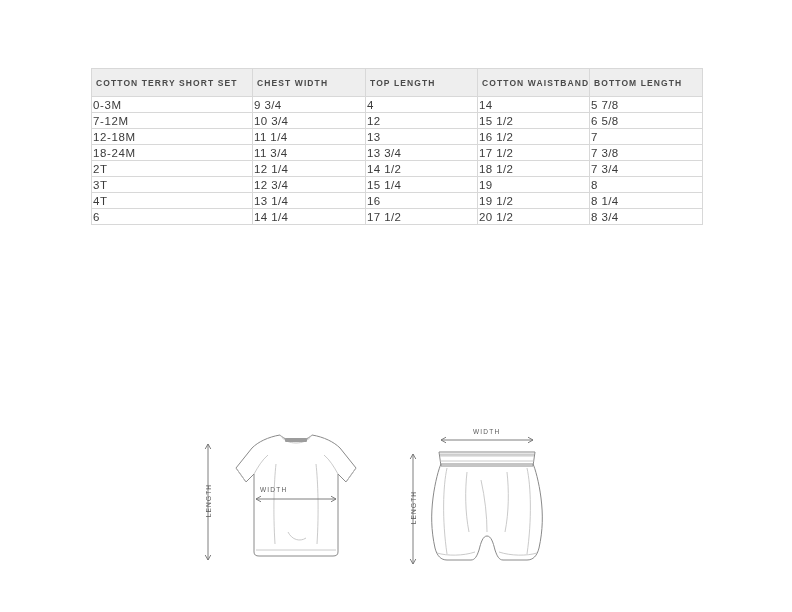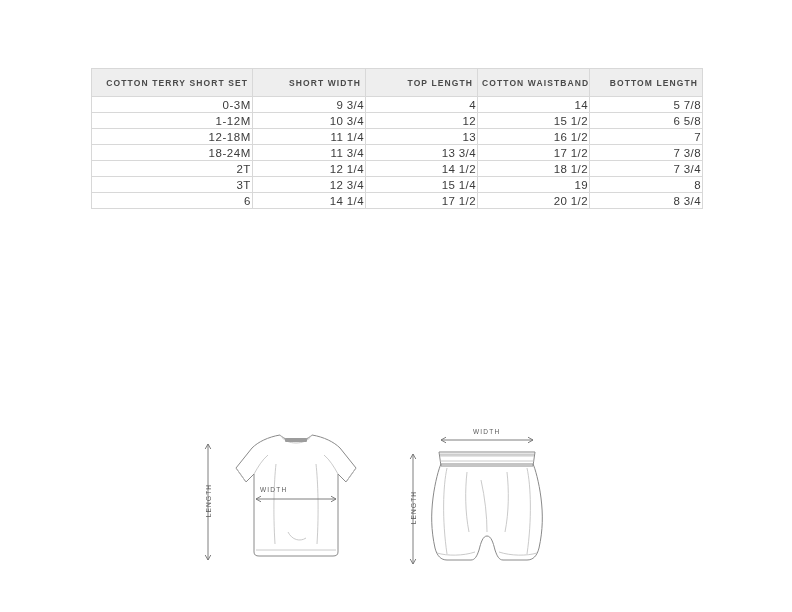--- a/index.html
+++ b/index.html
@@ -32,21 +32,21 @@
     table-layout: fixed;
   }
   table.size-table col.c0 { width: 161px; }
   table.size-table col.c1 { width: 113px; }
   table.size-table col.c2 { width: 112px; }
   table.size-table col.c3 { width: 112px; }
   table.size-table col.c4 { width: 113px; }
 
   table.size-table th, table.size-table td {
     border: 1px solid #d8d8d8;
-    text-align: right;
+    text-align: left;
     vertical-align: middle;
     color: #3b3b3b;
   }
   table.size-table thead th {
     background: #eeeeee;
     height: 28px;
     font-size: 8.5px;
     font-weight: bold;
     letter-spacing: 1.1px;
     color: #4a4a4a;
@@ -105,36 +105,36 @@
       <colgroup>
         <col class="c0">
           <col class="c1">
           <col class="c2">
           <col class="c3">
           <col class="c4">
       </colgroup>
       <thead>
         <tr>
           <th>COTTON TERRY SHORT SET</th>
-          <th>SHORT WIDTH</th>
+          <th>CHEST WIDTH</th>
           <th>TOP LENGTH</th>
           <th>COTTON WAISTBAND</th>
           <th>BOTTOM LENGTH</th>
         </tr>
       </thead>
       <tbody>
         <tr>
           <td class="sizecol">0-3M</td>
           <td>9 3/4</td>
           <td>4</td>
           <td>14</td>
           <td>5 7/8</td>
         </tr>
         <tr>
-          <td class="sizecol">1-12M</td>
+          <td class="sizecol">7-12M</td>
           <td>10 3/4</td>
           <td>12</td>
           <td>15 1/2</td>
           <td>6 5/8</td>
         </tr>
         <tr>
           <td class="sizecol">12-18M</td>
           <td>11 1/4</td>
           <td>13</td>
           <td>16 1/2</td>
@@ -155,20 +155,27 @@
           <td>7 3/4</td>
         </tr>
         <tr>
           <td class="sizecol">3T</td>
           <td>12 3/4</td>
           <td>15 1/4</td>
           <td>19</td>
           <td>8</td>
         </tr>
         <tr>
+          <td class="sizecol">4T</td>
+          <td>13 1/4</td>
+          <td>16</td>
+          <td>19 1/2</td>
+          <td>8 1/4</td>
+        </tr>
+        <tr>
           <td class="sizecol">6</td>
           <td>14 1/4</td>
           <td>17 1/2</td>
           <td>20 1/2</td>
           <td>8 3/4</td>
         </tr>
       </tbody>
     </table>
   </div>
 

